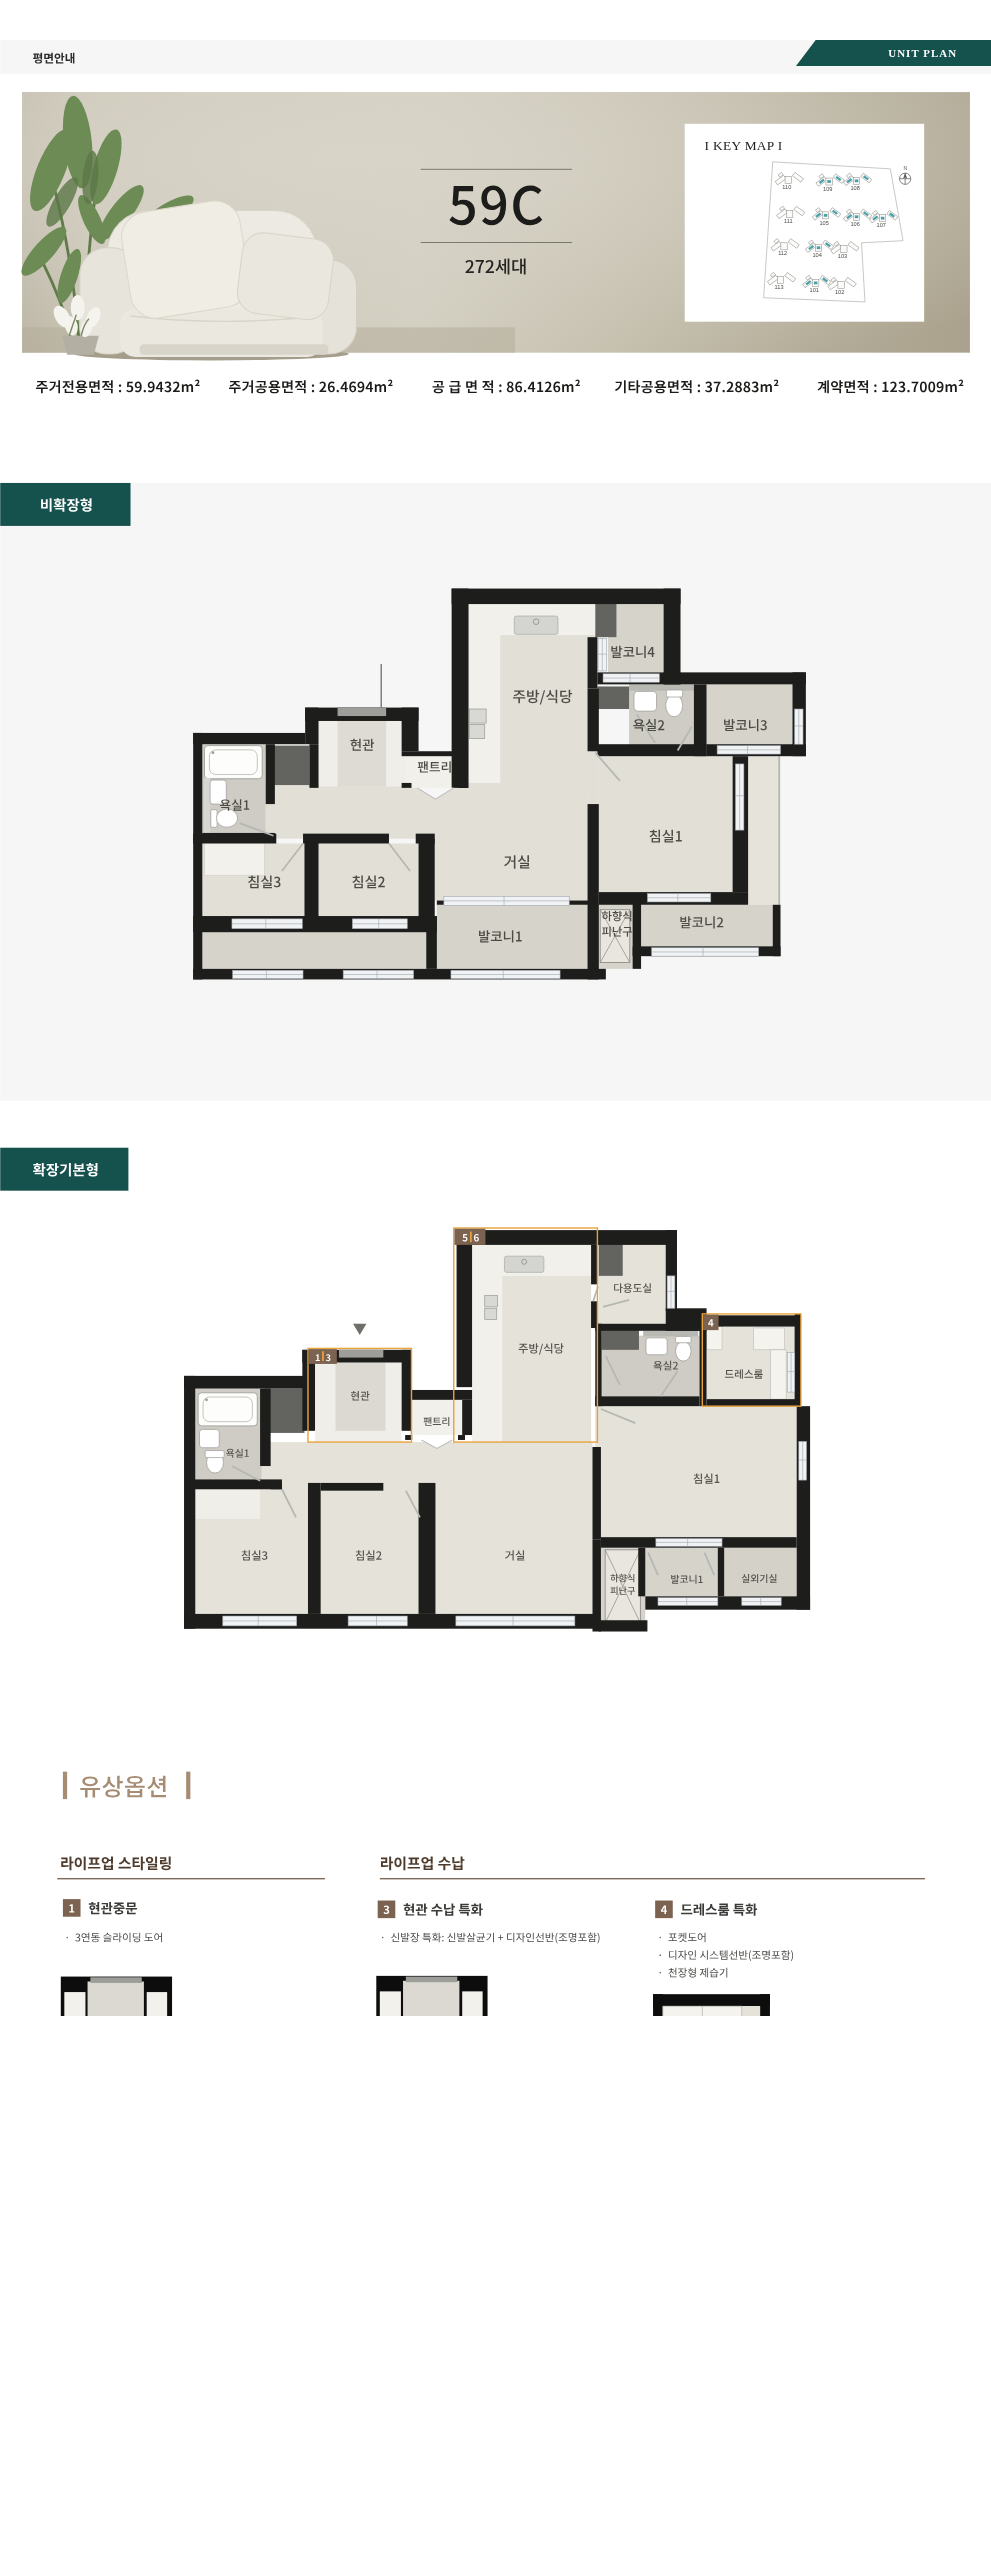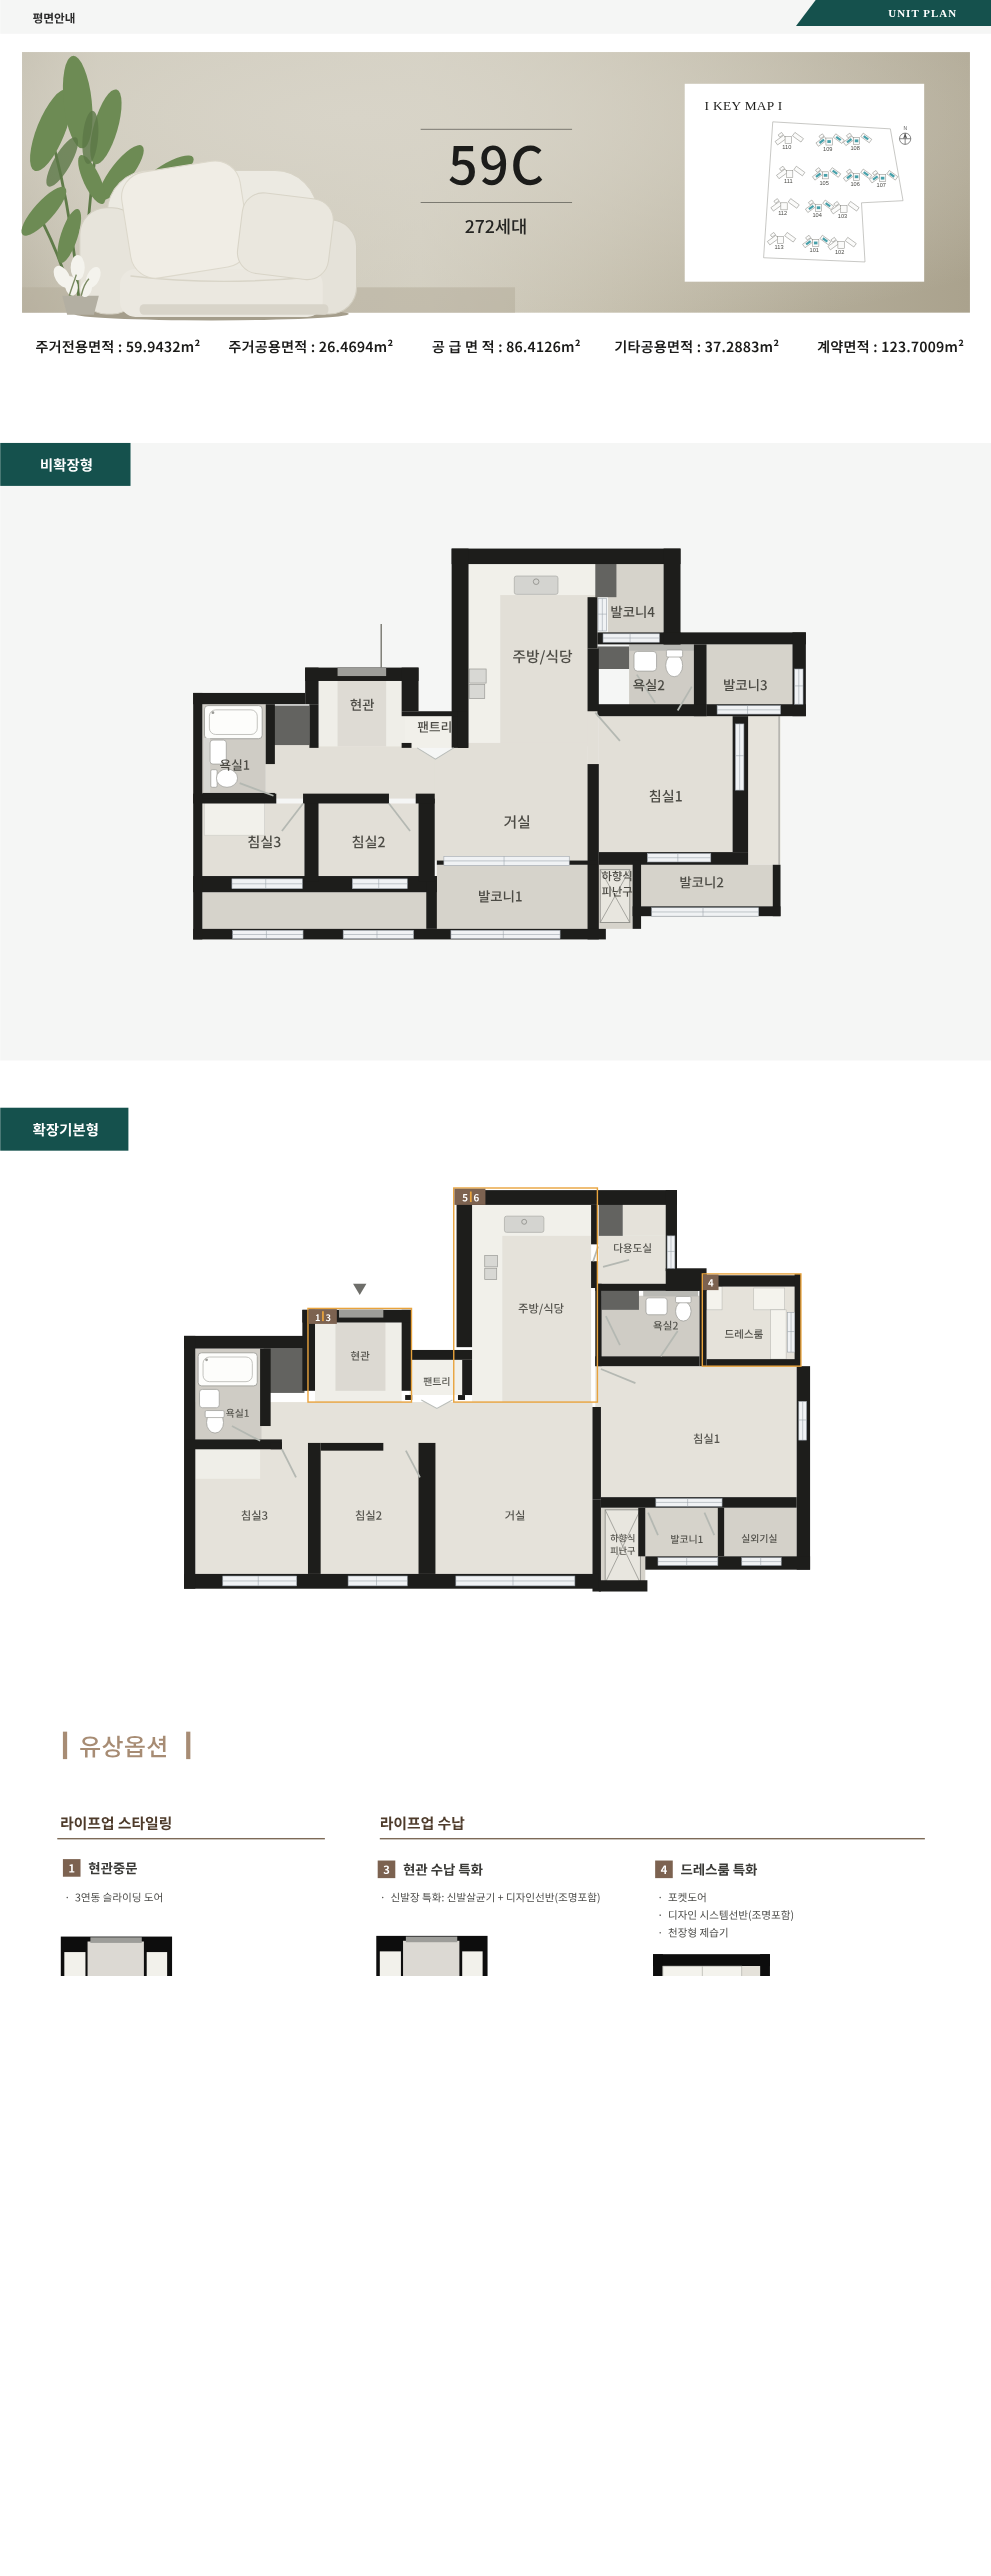--- a/index.html
+++ b/index.html
@@ -1,14 +1,14 @@
 <!DOCTYPE html>
 <html style="font-size:11.3px"><head><meta charset="utf-8"><style>
 html,body{margin:0;padding:0;background:#fff;font-family:"Liberation Sans",sans-serif;}
-#page{position:relative;width:992px;height:1976px;overflow:hidden;background:#fff;}
+#page{position:relative;width:992px;height:1976px;overflow:hidden;background:#fff;margin-top:40px;}
 svg{display:block}
 </style></head><body>
 <div id="page">
 <svg width="992" height="2576" viewBox="0 0 1408 3658">
 <defs>
         <path id="G0" d="M574 689H759V583H574ZM574 515H759V409H574ZM63 777H552V670H63ZM54 305 41 413Q115 413 205 415Q295 416 388 421Q481 425 564 435L572 338Q486 323 394 316Q302 309 215 307Q127 305 54 305ZM137 687H265V374H137ZM352 687H479V374H352ZM682 837H816V271H682ZM502 257Q650 257 734 212Q819 167 819 84Q819 2 734 -44Q650 -89 502 -89Q355 -89 270 -44Q185 2 185 84Q185 167 270 212Q355 257 502 257ZM502 156Q442 156 400 149Q359 141 338 125Q317 108 317 84Q317 47 364 29Q410 11 502 11Q563 11 604 19Q645 27 666 43Q686 59 686 84Q686 108 666 125Q645 141 604 149Q563 156 502 156Z"></path>
         <path id="G1" d="M488 692H721V586H488ZM488 493H725V387H488ZM78 763H516V310H78ZM386 659H209V415H386ZM682 837H816V163H682ZM203 34H836V-73H203ZM203 226H336V-22H203Z"></path>
         <path id="G2" d="M636 837H769V164H636ZM732 573H892V463H732ZM172 34H802V-73H172ZM172 234H306V-14H172ZM298 778Q369 778 426 748Q483 718 517 665Q550 612 550 543Q550 475 517 422Q483 368 426 338Q369 307 298 307Q227 307 170 338Q113 368 80 422Q47 475 47 543Q47 612 80 665Q113 718 170 748Q227 778 298 778ZM298 663Q264 663 237 649Q209 634 193 608Q177 581 177 543Q177 505 193 478Q209 452 237 438Q264 423 298 423Q333 423 360 438Q388 452 404 478Q420 505 420 543Q420 581 404 608Q388 634 360 649Q333 663 298 663Z"></path>
         <path id="G3" d="M707 838H833V-88H707ZM586 481H740V374H586ZM500 822H624V-45H500ZM77 735H210V200H77ZM77 251H141Q208 251 285 256Q363 260 449 277L461 163Q371 147 291 142Q211 137 141 137H77Z"></path>
         <path id="G4" d="M268 -14Q211 -14 166 0Q121 14 87 37Q53 60 27 85L82 160Q103 139 128 121Q153 104 185 93Q216 82 255 82Q296 82 329 100Q362 119 381 154Q400 190 400 239Q400 311 361 351Q323 391 260 391Q225 391 200 381Q175 371 143 350L86 387L108 737H481V639H208L191 451Q215 463 239 469Q263 476 292 476Q354 476 405 451Q456 426 486 374Q516 323 516 242Q516 161 481 104Q446 46 389 16Q333 -14 268 -14Z"></path>

